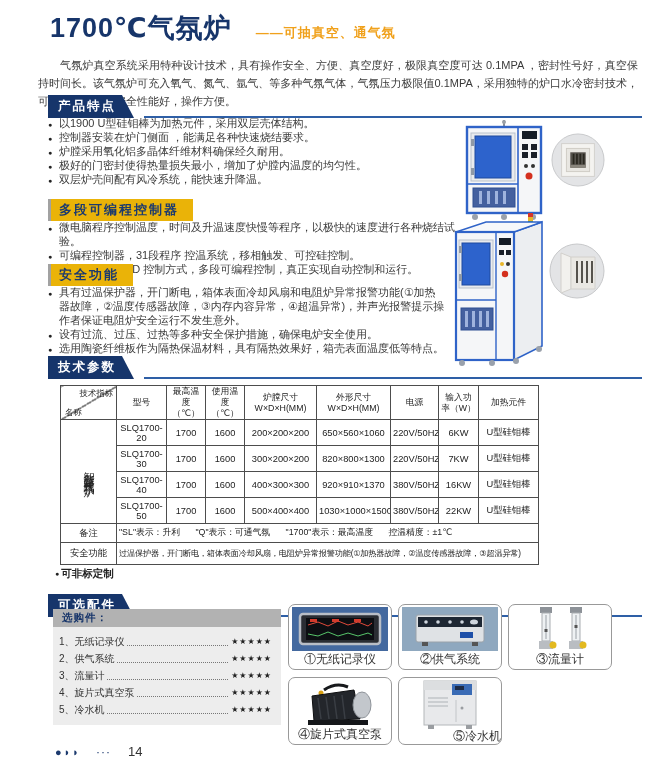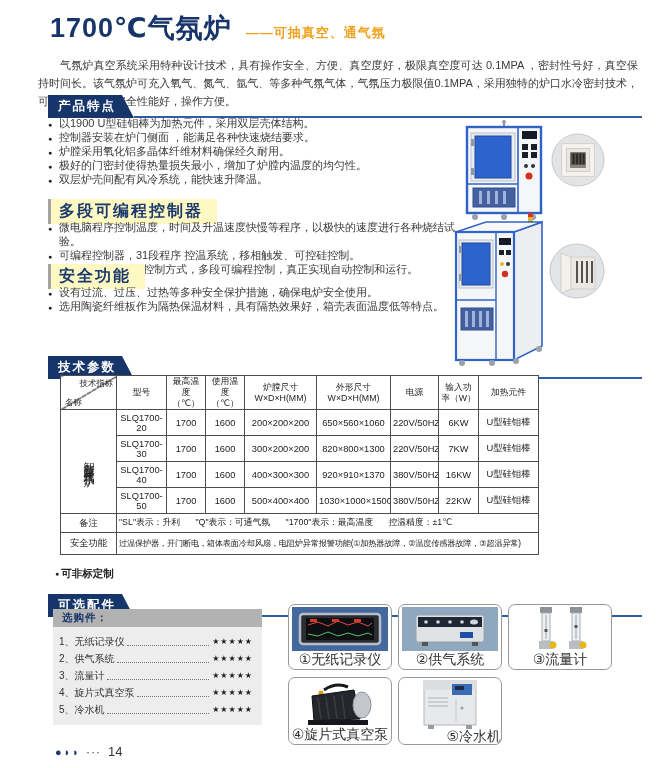--- a/index.html
+++ b/index.html
@@ -1,39 +1,39 @@
 <!DOCTYPE html>
 <html><head>
 <meta charset="utf-8">
 <style>
   html,body{margin:0;padding:0;}
   body{
     width:671px;height:768px;position:relative;overflow:hidden;background:#ffffff;
     font-family:"Liberation Sans","DejaVu Sans",sans-serif;color:#333;
   }
-  .abs{position:absolute;}
+  .abs{position:absolute;gap:10px;}
 
   
   .title-row{left:50px;top:10px;right:20px;display:flex;align-items:baseline;white-space:nowrap;}
   .main-title{font-size:27px;font-weight:bold;color:#17356a;letter-spacing:1px;}
   .sub-title{font-size:13px;font-weight:bold;color:#f0a11c;margin-left:14px;letter-spacing:1px;}
 
   
   .intro{left:38px;top:46px;width:600px;font-size:11px;line-height:1.62;color:#3a3a3a;
     text-align:justify;text-indent:2em;}
 
   
   .section-row{display:flex;align-items:flex-end;}
   .badge{display:inline-block;background:#16356b;color:#fff;font-weight:bold;font-size:12.5px;
     padding:3px 18px 3px 10px;letter-spacing:2px;
     clip-path:polygon(0 0,calc(100% - 12px) 0,100% 100%,0 100%);}
   .rule{flex:1;height:2px;background:#2e5fa6;}
 
-  .sub-badge{display:inline-block;background:#fef9c3;border-left:3px solid #a2a2a2;
-    color:#1c3a6e;font-weight:bold;font-size:16px;padding:2px 14px 2px 8px;letter-spacing:2px;}
+  .sub-badge{display:inline-block;background:#eab308;border-left:3px solid #a2a2a2;
+    color:#1c3a6e;font-weight:bold;font-size:13px;padding:2px 14px 2px 8px;letter-spacing:2px;}
 
   
   .bullets{list-style:none;margin:0;padding:0;font-size:11px;color:#3a3a3a;}
   .bullets li{position:relative;padding-left:11px;line-height:13.9px;}
   .bullets li::before{content:"●";position:absolute;left:0;top:1px;font-size:7px;line-height:13px;color:#222;}
 
   
   table.spec{border-collapse:collapse;table-layout:fixed;width:478px;font-size:9.3px;color:#222;
     text-align:center;background:#fff;}
   table.spec td{border:1px solid #4d4d4d;padding:0 2px;overflow:hidden;}
@@ -48,33 +48,33 @@
   tr.note td{height:18px;}
   td.remark-cell{text-align:left;padding-left:6px;font-size:8.8px;}
   td.remark-cell span{margin-right:13px;}
   tr.safe td{height:21px;}
   td.safety-cell{text-align:left;padding-left:5px;font-size:8.2px;letter-spacing:-0.2px;white-space:nowrap;}
 
   .custom-note{font-size:10.5px;font-weight:bold;color:#222;}
   .custom-note::before{content:"● ";font-size:7px;vertical-align:1px;}
 
   
-  .acc-panel{left:53px;top:609px;width:209px;background:#ededed;}
+  .acc-panel{left:53px;top:609px;width:228px;background:#ededed;}
   .acc-head{background:#b2b2b2;color:#17356a;font-weight:bold;font-size:10.5px;
     padding:2px 0 2px 9px;letter-spacing:1px;}
   .acc-body{padding:6px 9px 7px 6px;}
   .acc-item{display:flex;align-items:flex-end;font-size:10px;color:#333;line-height:17px;}
   .acc-item .leader{flex:1;border-bottom:1px dotted #777;margin:0 3px 4px 2px;}
   .acc-item .stars{font-size:8px;letter-spacing:1px;color:#222;line-height:17px;}
 
   
   .card{position:absolute;width:102px;background:#fff;border:1px solid #999;border-radius:7px;
     display:flex;flex-direction:column;align-items:center;justify-content:flex-start;overflow:hidden;}
   .card .img{width:100%;display:flex;align-items:center;justify-content:center;}
-  .card .cap{font-size:14px;color:#333;line-height:12px;padding-bottom:2px;}
+  .card .cap{font-size:12px;color:#333;line-height:12px;padding-bottom:2px;font-family:Liberation Serif, serif;}
 
   
   .footer{left:55px;top:744px;display:flex;align-items:center;color:#1c3a6e;}
   .pdots{font-size:11px;letter-spacing:2px;}
   .pell{font-size:12px;margin:0 4px 0 5px;letter-spacing:1px;}
   .pnum{font-size:13px;color:#333;margin-left:3px;}
 
   figure{margin:0;}
 </style>
 </head>
@@ -107,20 +107,21 @@
   <ul class="abs bullets" style="left:48px;top:221px;width:410px;">
     <li>微电脑程序控制温度，时间及升温速度快慢等程序，以极快的速度进行各种烧结试验。</li>
     <li>可编程控制器，31段程序 控温系统，移相触发、可控硅控制。</li>
     <li>采用微处理 P.I.D 控制方式，多段可编程控制，真正实现自动控制和运行。</li>
   </ul>
 
   <div class="abs" style="left:48px;top:264px;">
     <span class="sub-badge">安全功能</span>
   </div>
   <ul class="abs bullets" style="left:48px;top:286px;width:398px;">
+    <li>具有过温保护器，开门断电，箱体表面冷却风扇和电阻炉异常报警功能(①加热器故障，②温度传感器故障，③内存内容异常，④超温异常)，并声光报警提示操作者保证电阻炉安全运行不发生意外。</li>
     <li>设有过流、过压、过热等多种安全保护措施，确保电炉安全使用。</li>
     <li>选用陶瓷纤维板作为隔热保温材料，具有隔热效果好，箱壳表面温度低等特点。</li>
   </ul>
 
   <figure class="abs" style="left:462px;top:120px;">
     <svg width="84" height="102" viewBox="0 0 84 102">
       <line x1="42" y1="0" x2="42" y2="7" stroke="#8a8f96" stroke-width="2"></line>
       <circle cx="42" cy="2" r="2" fill="#9aa0a8"></circle>
       <rect x="5" y="7" width="74" height="86" fill="#f5f6f8" stroke="#2f63c8" stroke-width="2.4"></rect>
       <line x1="56" y1="7" x2="56" y2="93" stroke="#2f63c8" stroke-width="1.6"></line>
@@ -204,21 +205,21 @@
       <rect x="37" y="18" width="2" height="22" fill="#56534d"></rect>
       <rect x="42" y="18" width="2" height="22" fill="#56534d"></rect>
     </svg>
   </figure>
 
   <div class="abs section-row" style="left:48px;top:356px;width:594px;text-align:center;">
     <span class="badge">技术参数</span>
     <span class="rule"></span>
   </div>
 
-  <table class="spec abs" style="left:60px;top:375px;">
+  <table class="spec abs" style="left:60px;top:385px;">
     <colgroup>
       <col style="width:56px">
         <col style="width:50px">
         <col style="width:39px">
         <col style="width:39px">
       <col style="width:72px">
         <col style="width:74px">
         <col style="width:48px">
         <col style="width:40px">
         <col style="width:60px">

